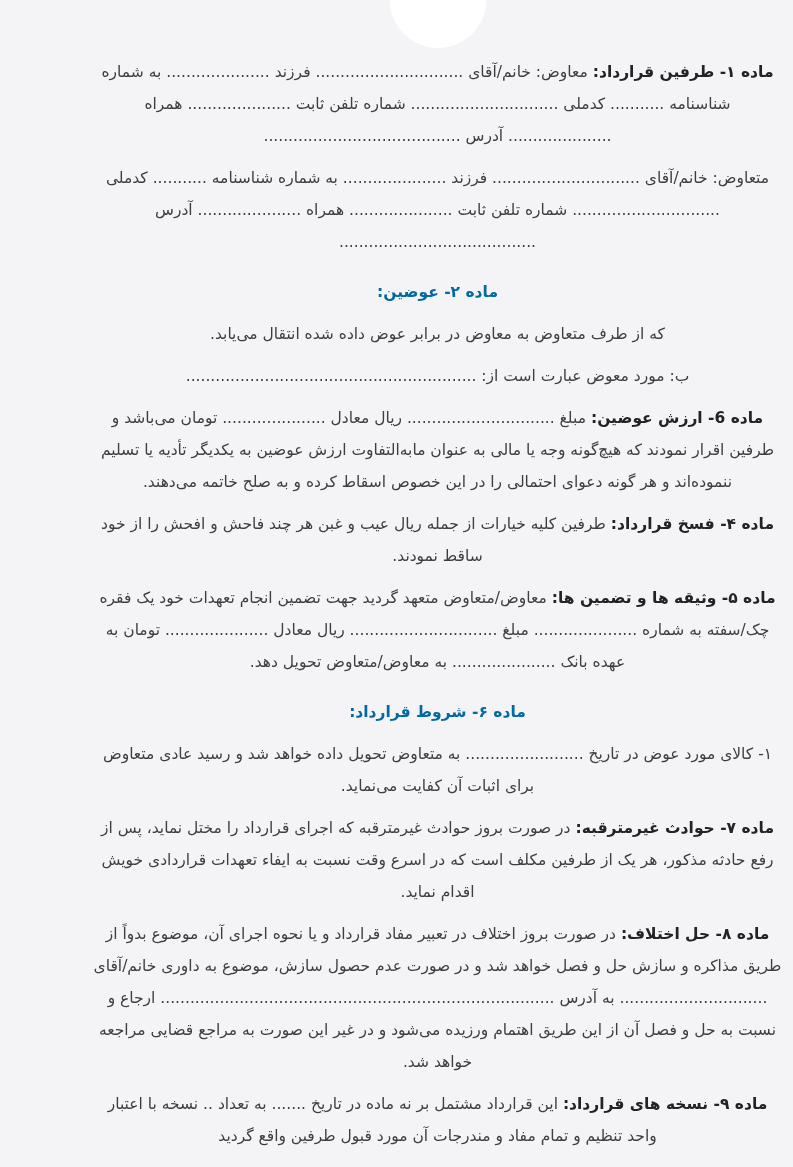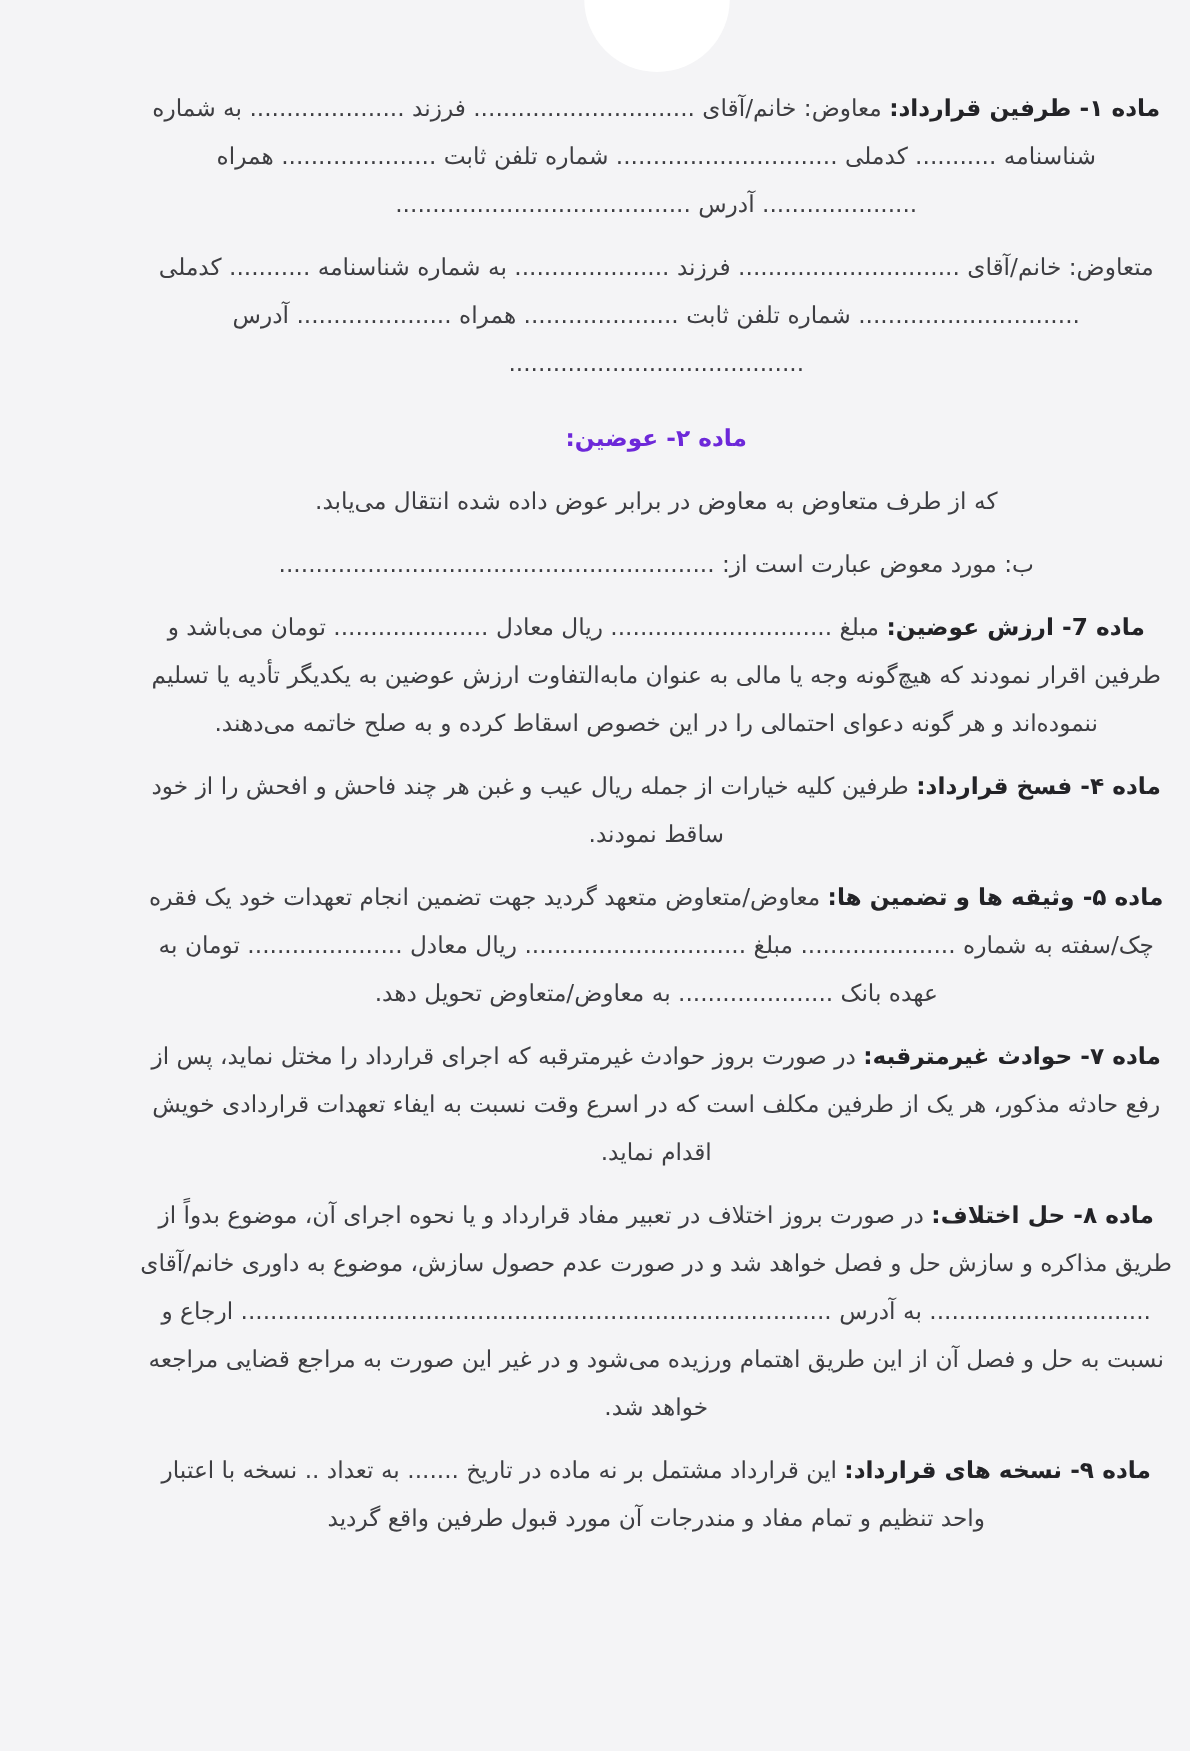--- a/index.html
+++ b/index.html
@@ -40,21 +40,21 @@
     direction: ltr;
   }
   .para, .heading {
     font-size: 15.5px;
     line-height: 32px;
     margin: 10px 0;
     overflow-wrap: anywhere;
   }
   .heading {
     font-weight: bold;
-    color: #6d28d9;
+    color: #0369a1;
     margin: 18px 0 10px;
   }
   .t {
     font-weight: bold;
     color: #232327;
   }
 </style>
 </head>
 <body>
 
@@ -79,35 +79,39 @@
 
   <p class="para">
     <span>که از طرف متعاوض به معاوض در برابر عوض داده شده انتقال می‌یابد.</span>
   </p>
 
   <p class="para">
     <span>ب: مورد معوض عبارت است از: ...........................................................</span>
   </p>
 
   <p class="para">
-    <strong class="t">ماده 7- ارزش عوضین:</strong>
+    <strong class="t">ماده 6- ارزش عوضین:</strong>
     <span>مبلغ .............................. ریال معادل ..................... تومان می‌باشد و طرفین اقرار نمودند که هیچ‌گونه وجه یا مالی به عنوان مابه‌التفاوت ارزش عوضین به یکدیگر تأدیه یا تسلیم ننموده‌اند و هر گونه دعوای احتمالی را در این خصوص اسقاط کرده و به صلح خاتمه می‌دهند.</span>
   </p>
 
   <p class="para">
     <strong class="t">ماده ۴- فسخ قرارداد:</strong>
     <span>طرفین کلیه خیارات از جمله ریال عیب و غبن هر چند فاحش و افحش را از خود ساقط نمودند.</span>
   </p>
 
   <p class="para">
     <strong class="t">ماده ۵- وثیقه ها و تضمین ها:</strong>
     <span>معاوض/متعاوض متعهد گردید جهت تضمین انجام تعهدات خود یک فقره چک/سفته به شماره ..................... مبلغ .............................. ریال معادل ..................... تومان به عهده بانک ..................... به معاوض/متعاوض تحویل دهد.</span>
   </p>
 
+  <p class="heading">ماده ۶- شروط قرارداد:</p>
 
+  <p class="para">
+    <span>۱- کالای مورد عوض در تاریخ ........................ به متعاوض تحویل داده خواهد شد و رسید عادی متعاوض برای اثبات آن کفایت می‌نماید.</span>
+  </p>
 
 
   <p class="para">
     <strong class="t">ماده ۷- حوادث غیرمترقبه:</strong>
     <span>در صورت بروز حوادث غیرمترقبه که اجرای قرارداد را مختل نماید، پس از رفع حادثه مذکور، هر یک از طرفین مکلف است که در اسرع وقت نسبت به ایفاء تعهدات قراردادی خویش اقدام نماید.</span>
   </p>
 
   <p class="para">
     <strong class="t">ماده ۸- حل اختلاف:</strong>
     <span>در صورت بروز اختلاف در تعبیر مفاد قرارداد و یا نحوه اجرای آن، موضوع بدواً از طریق مذاکره و سازش حل و فصل خواهد شد و در صورت عدم حصول سازش، موضوع به داوری خانم/آقای .............................. به آدرس ................................................................................ ارجاع و نسبت به حل و فصل آن از این طریق اهتمام ورزیده می‌شود و در غیر این صورت به مراجع قضایی مراجعه خواهد شد.</span>

